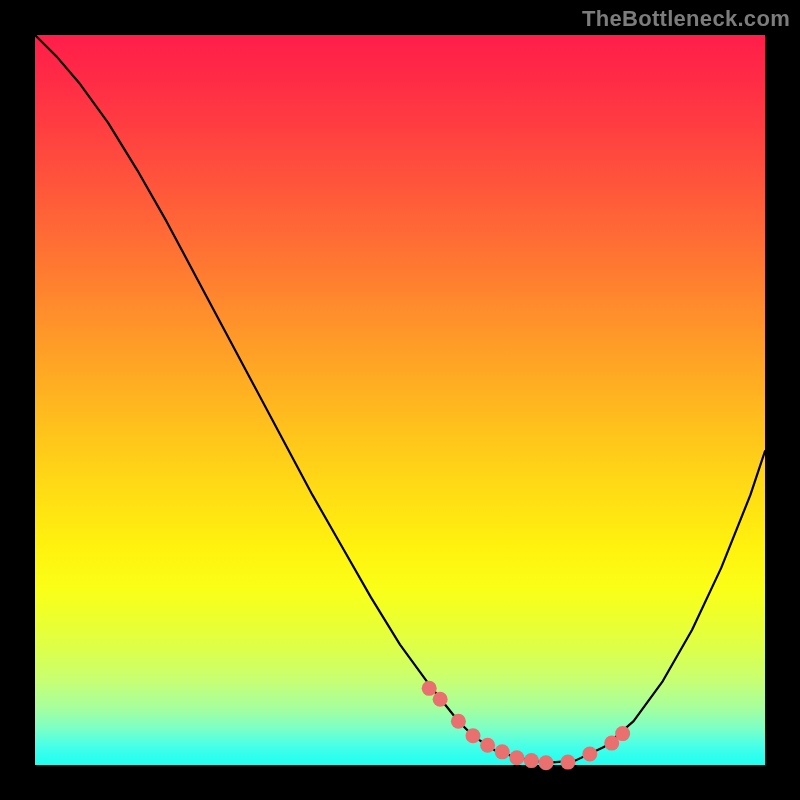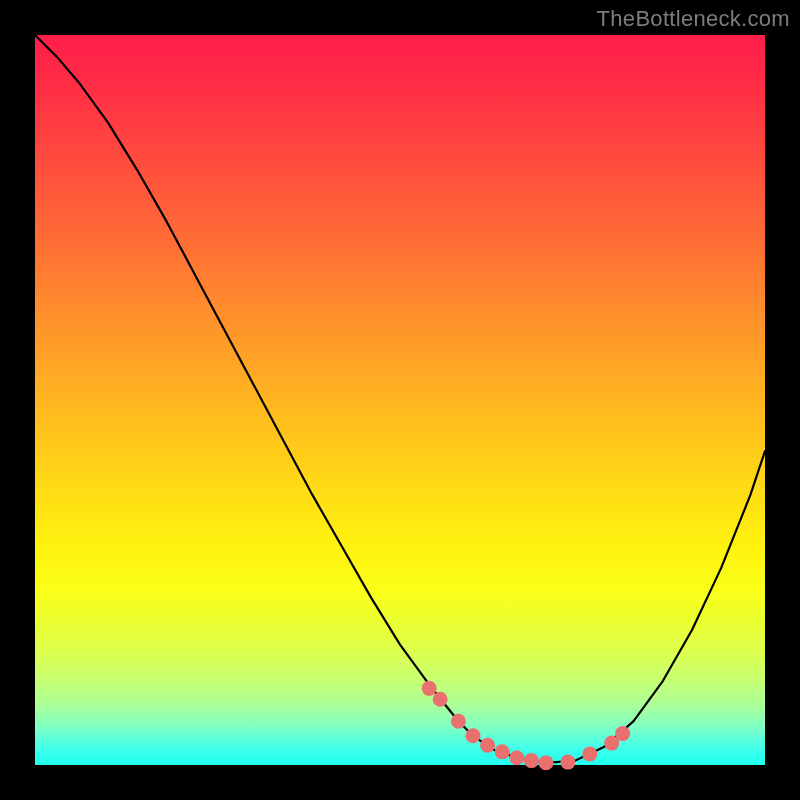--- a/index.html
+++ b/index.html
@@ -37,21 +37,21 @@
       #50ffe3 97%,
       #33ffed 98.5%,
       #21fff0 100%
     );
   }
   .watermark {
     position: absolute;
     top: 6px;
     right: 10px;
     font-size: 22px;
-    font-weight: 400;
+    font-weight: 700;
     color: #7c7c7c;
     letter-spacing: 0.3px;
   }
   svg.plot {
     position: absolute;
     left: 0;
     top: 0;
     width: 730px;
     height: 730px;
     overflow: visible;

